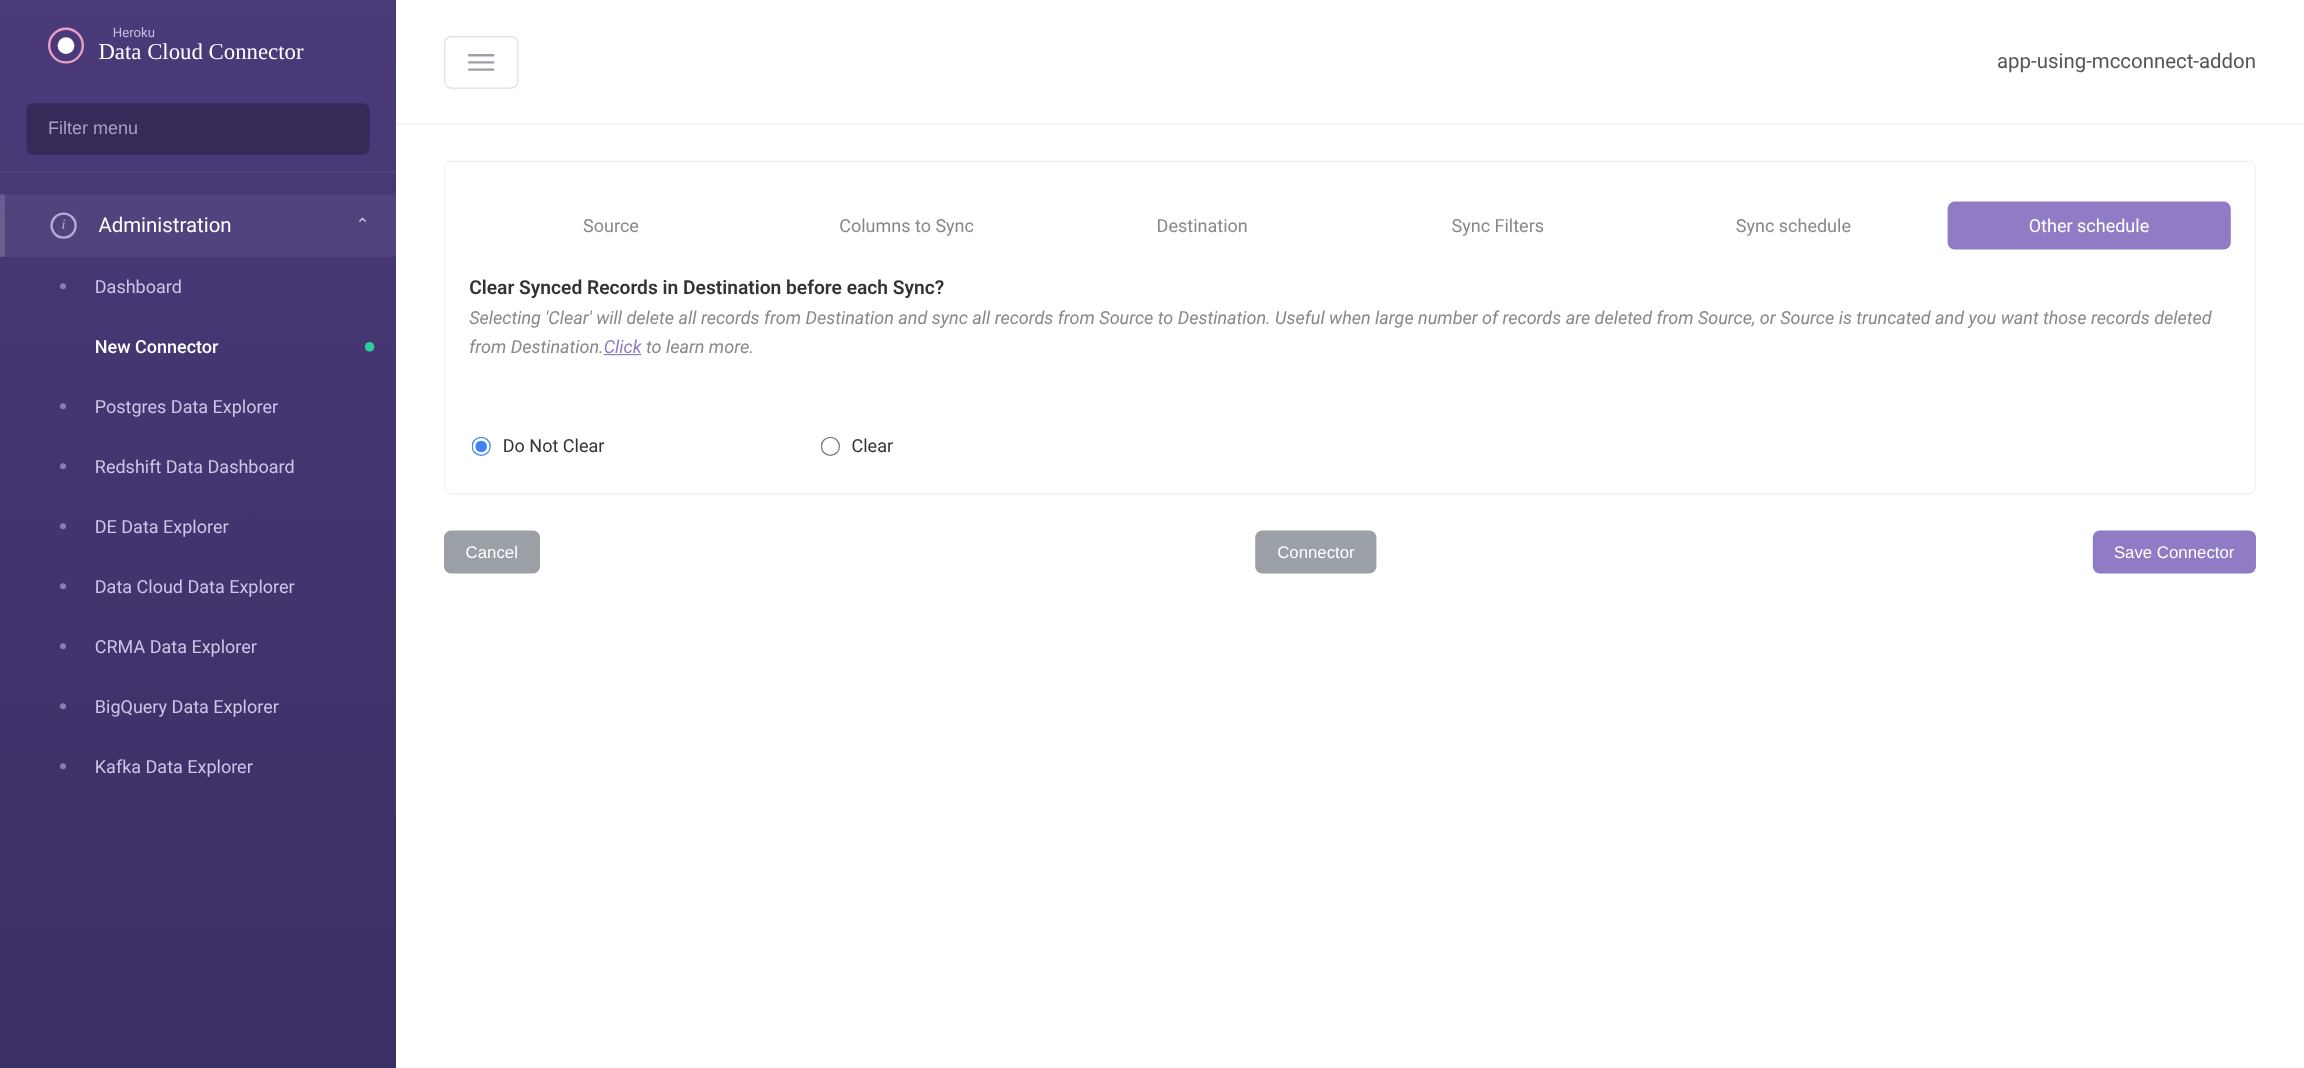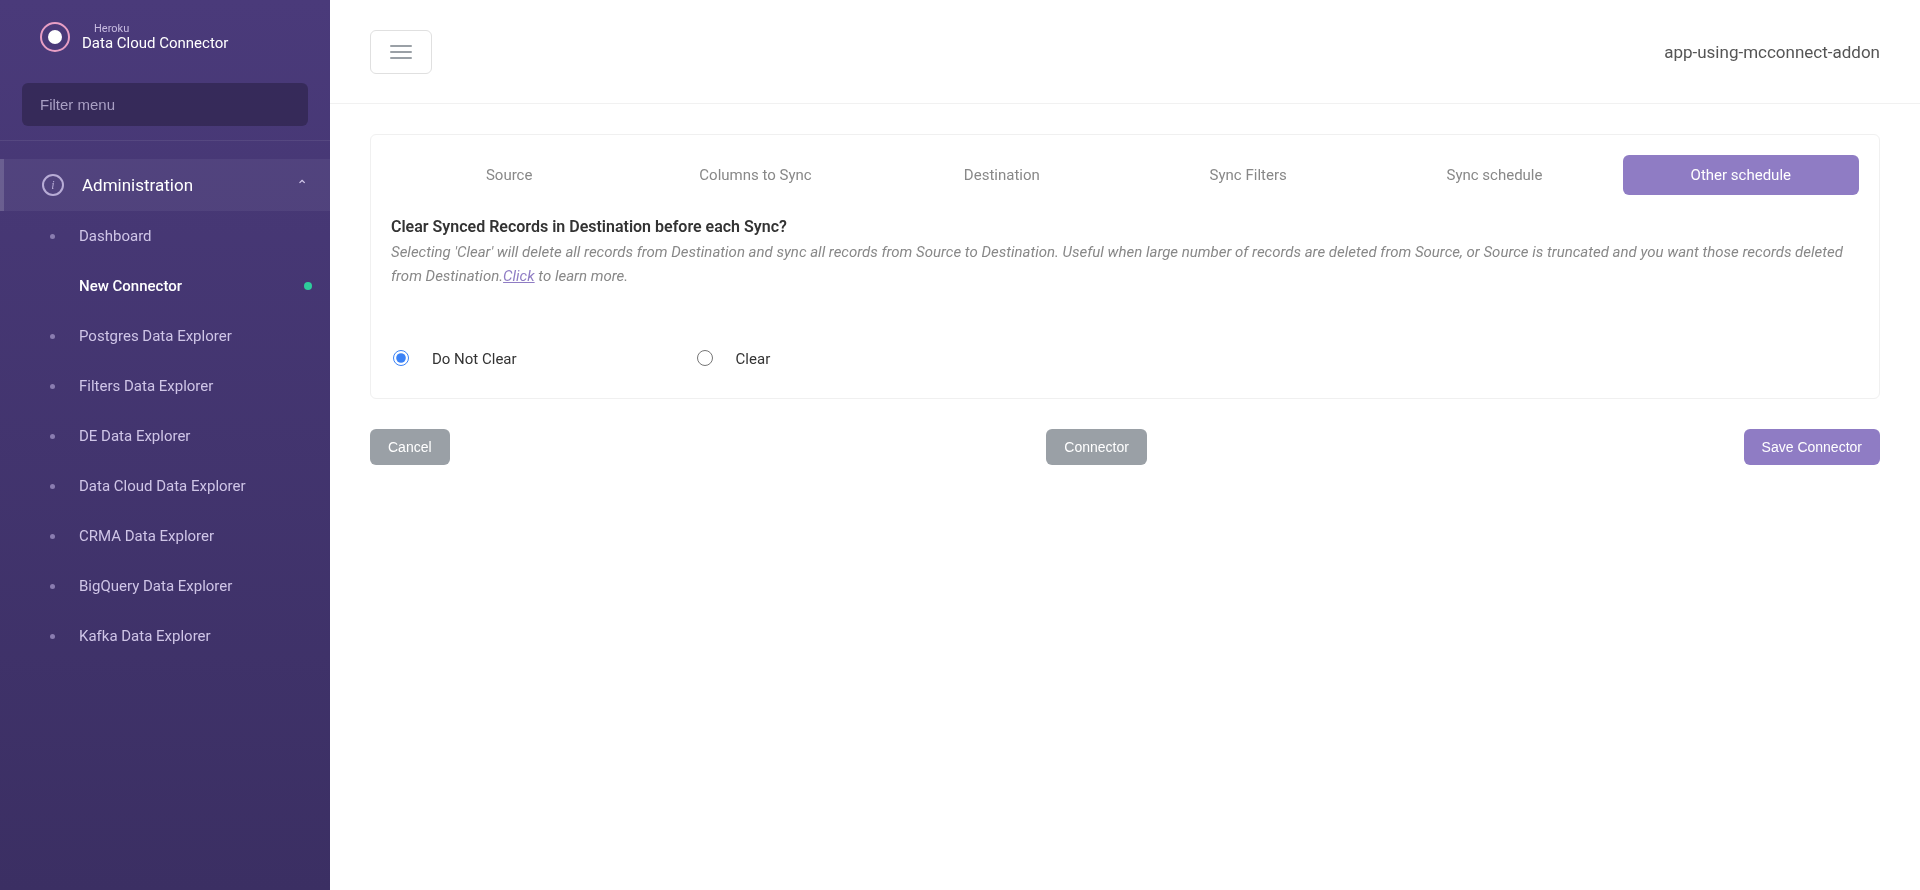--- a/index.html
+++ b/index.html
@@ -49,23 +49,24 @@
       display: flex;
       flex-direction: column;
       line-height: 1.1;
     }
     .logo-subtitle {
       font-size: 11px;
       color: #c7bbe0;
       margin-left: 12px;
     }
     .logo-title {
-      font-size: 15px;
+      font-size: 19px;
       color: #fff;
       font-weight: 400;
+      font-family: Liberation Serif, serif;
     }
     .filter-wrap {
       padding: 13px 22px 14px 22px;
     }
     .filter-input {
       width: 100%;
       background: rgba(0,0,0,0.25);
       border: none;
       border-radius: 6px;
       padding: 13px 18px;
@@ -188,21 +189,21 @@
       font-size: 17px;
       color: #555;
     }
     .content {
       padding: 30px 40px;
     }
     .card {
       background: #fff;
       border: 1px solid #f0f0f0;
       border-radius: 6px;
-      padding: 20px 20px 30px 20px;
+      padding: 33px 20px 30px 20px;
     }
     .tabs {
       display: flex;
       align-items: center;
       gap: 10px;
       margin-bottom: 22px;
     }
     .tab {
       flex: 1;
       text-align: center;
@@ -235,22 +236,22 @@
       cursor: pointer;
       font-style: italic;
     }
     .radio-row {
       display: flex;
       gap: 180px;
       padding-left: 2px;
     }
     .radio-option {
       display: flex;
-      align-items: flex-start;
-      gap: 23px;
+      align-items: center;
+      gap: 10px;
       font-size: 15px;
       color: #333;
     }
     .radio-option input[type="radio"] {
       width: 16px;
       height: 16px;
       accent-color: #3b82f6;
       cursor: pointer;
     }
     .footer-buttons {
@@ -309,21 +310,21 @@
       <span class="nav-item-dot"></span>
       <span>New Connector</span>
       <span class="nav-item-indicator"></span>
     </div>
     <div class="nav-item">
       <span class="nav-item-dot"></span>
       <span>Postgres Data Explorer</span>
     </div>
     <div class="nav-item">
       <span class="nav-item-dot"></span>
-      <span>Filters Data Explorer</span>
+      <span>Redshift Data Dashboard</span>
     </div>
     <div class="nav-item">
       <span class="nav-item-dot"></span>
       <span>DE Data Explorer</span>
     </div>
     <div class="nav-item">
       <span class="nav-item-dot"></span>
       <span>Data Cloud Data Explorer</span>
     </div>
     <div class="nav-item">

